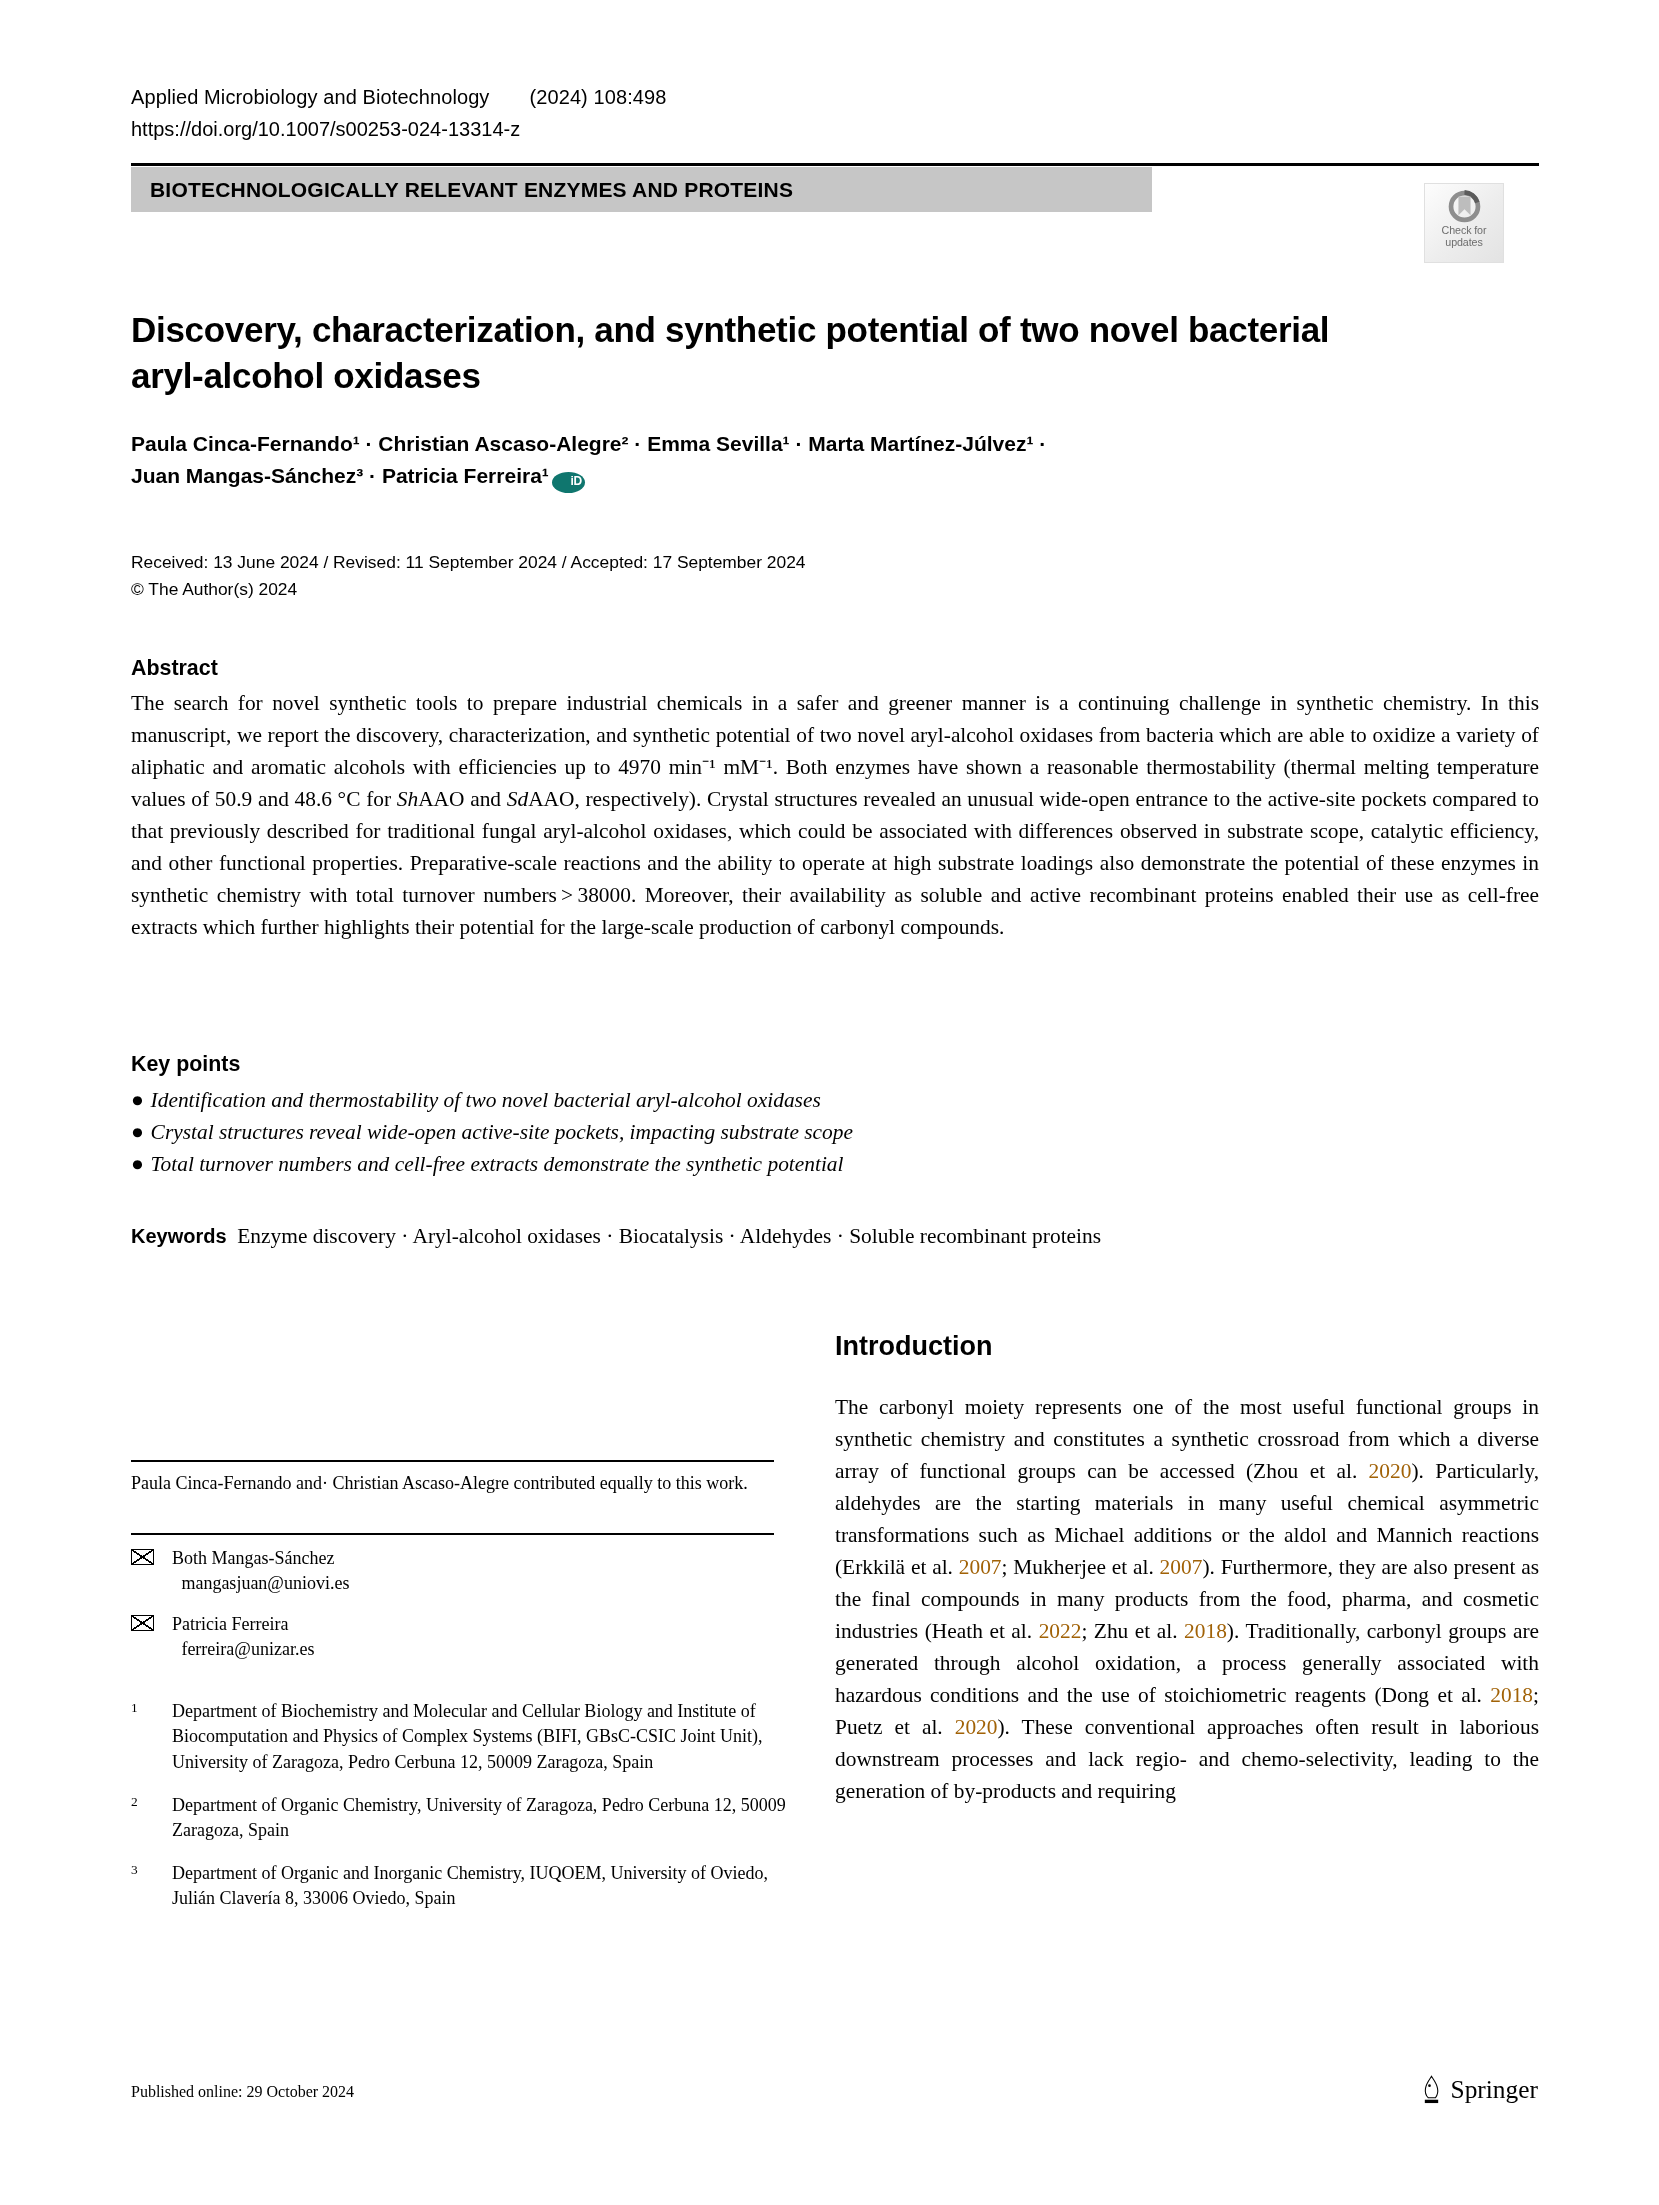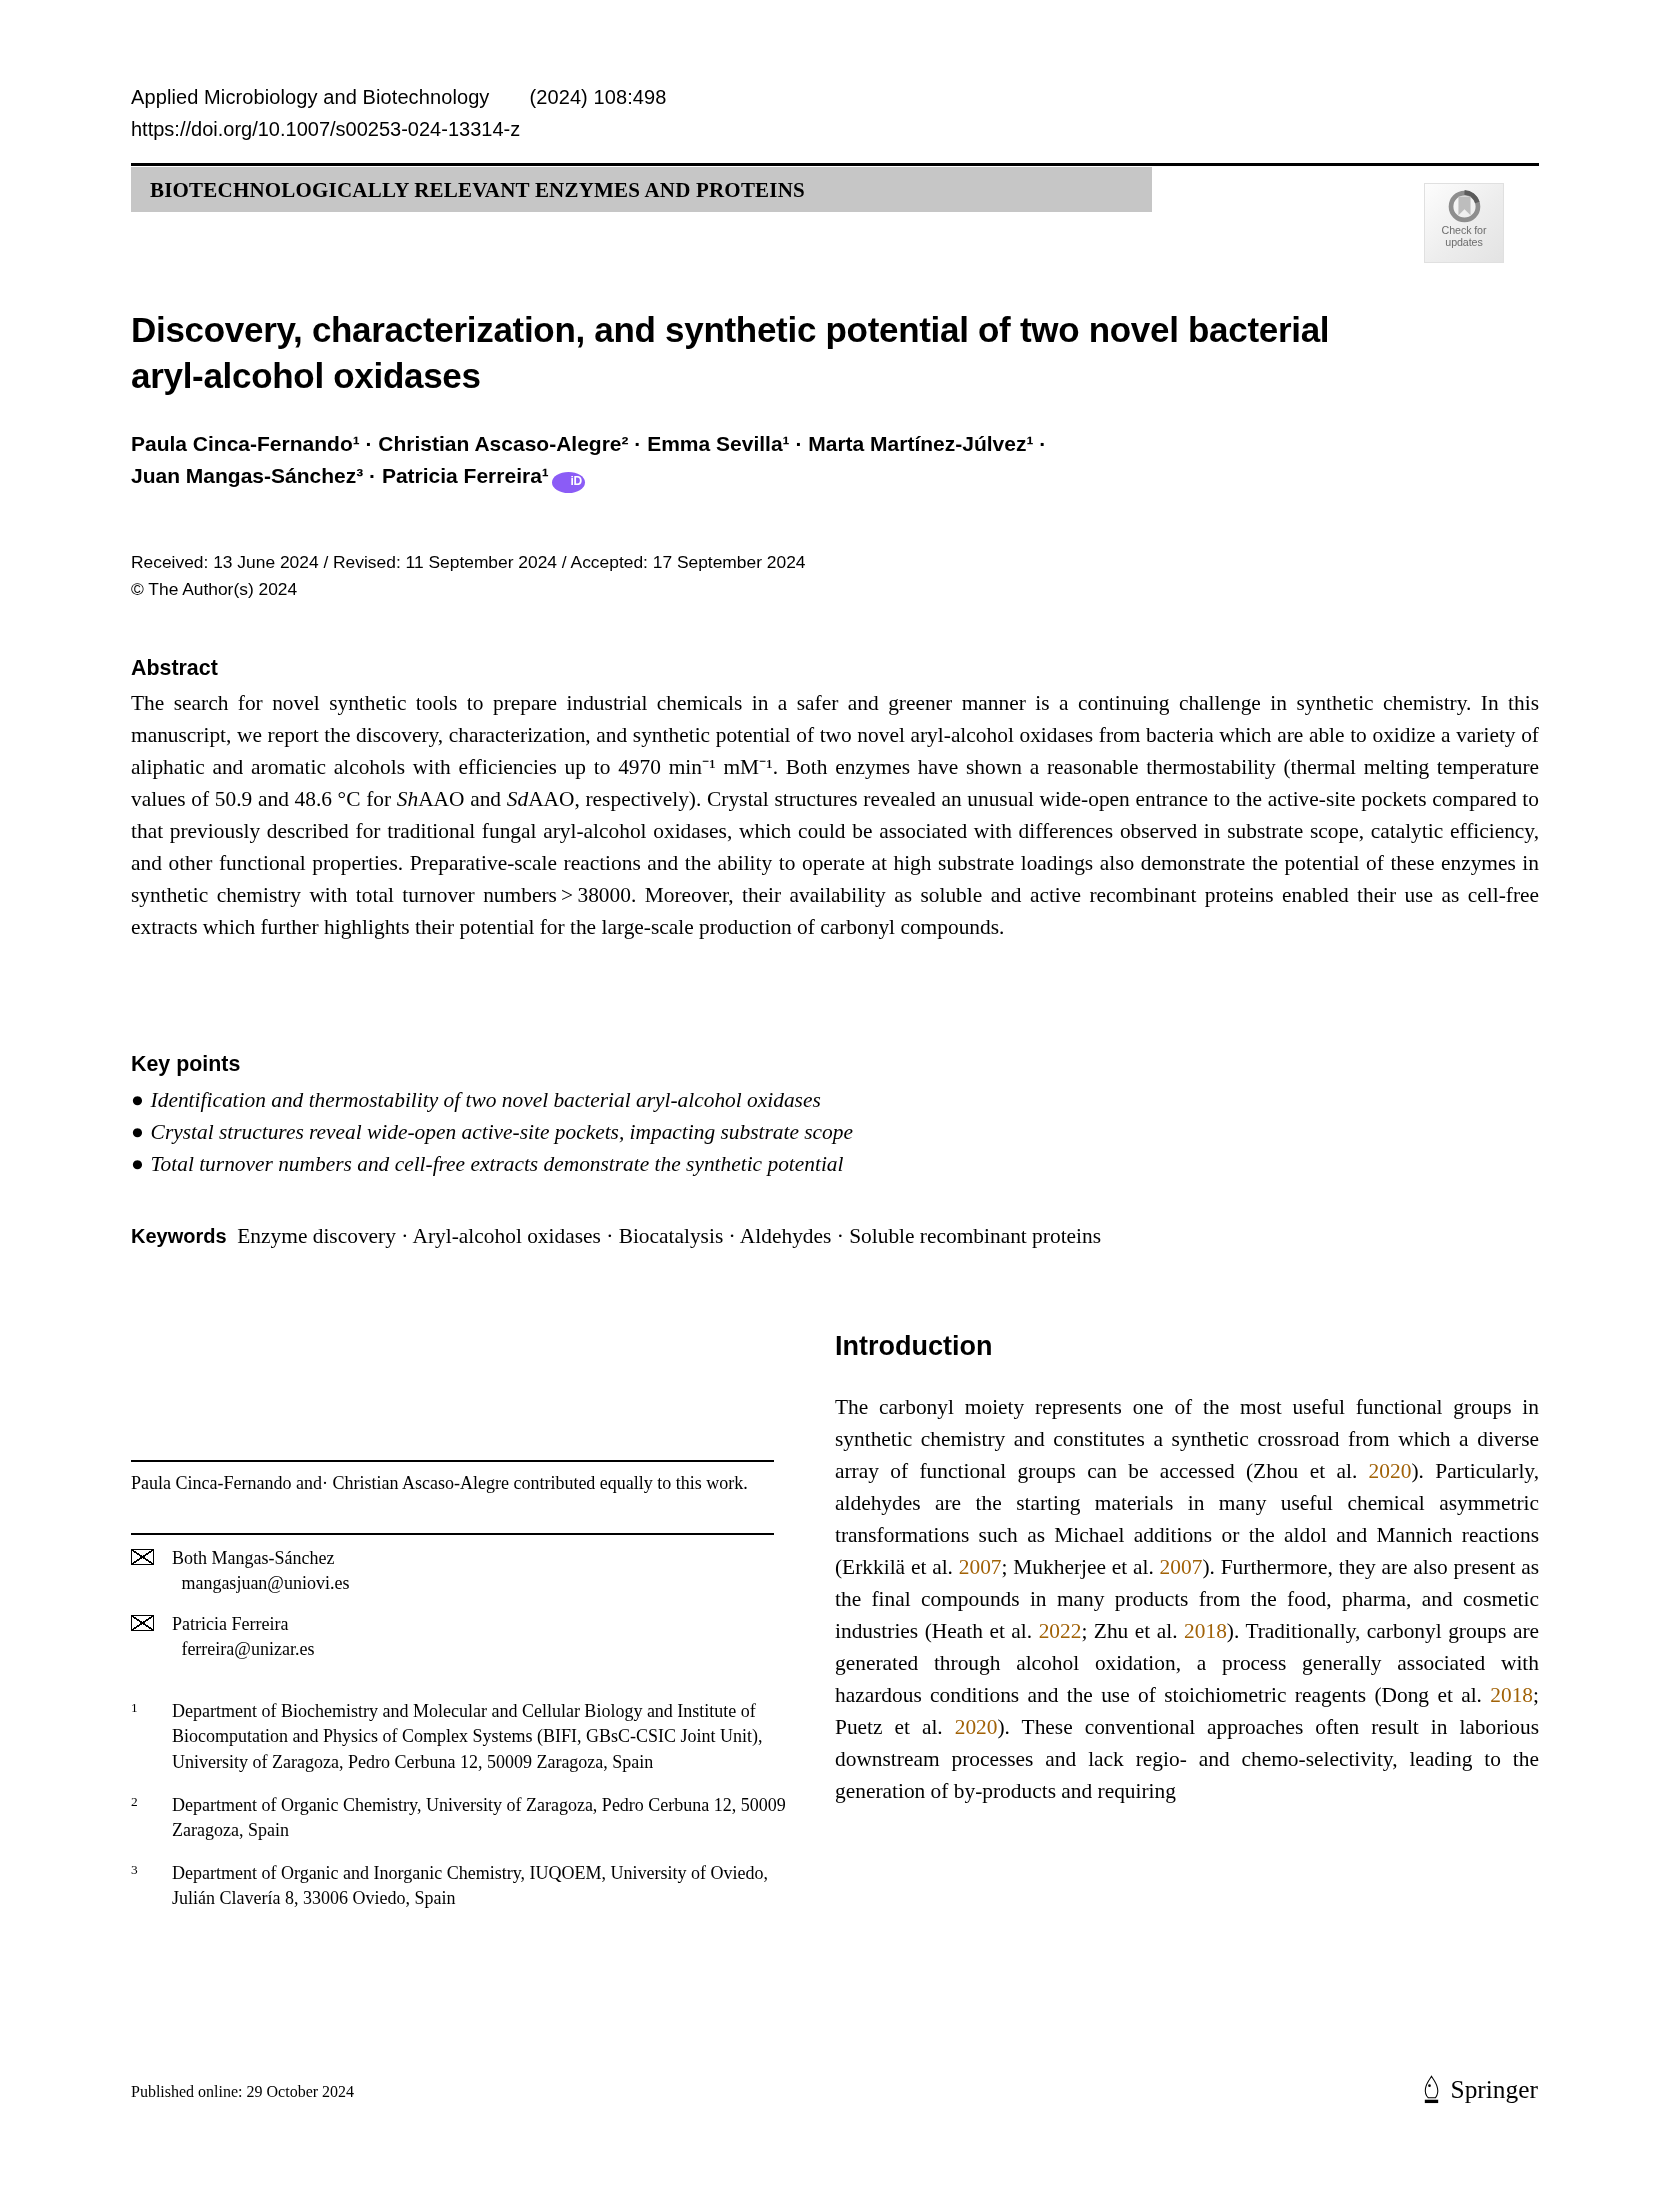--- a/index.html
+++ b/index.html
@@ -56,21 +56,21 @@
     left: 131px;
     top: 167px;
     width: 1021px;
     height: 45px;
     background: #c6c6c6;
   }
   .band-label {
     position: absolute;
     left: 19px;
     top: 11.4px;
-    font-family: Liberation Serif, serif;
+    font-family: Liberation Sans, sans-serif;
     font-weight: bold;
     font-size: 21px;
     letter-spacing: 0.2px;
     color: #000;
     white-space: nowrap;
   }
 
   
   .cfu {
     position: absolute;
@@ -118,21 +118,21 @@
     font-family: "Liberation Sans", sans-serif;
     font-weight: bold;
     font-size: 21px;
     line-height: 32px;
   }
   .orcid {
     display: inline-block;
     width: 18px;
     height: 21px;
     border-radius: 50%;
-    background: #8b5cf6;
+    background: #0f766e;
     color: #ffffff;
     font-family: "Liberation Sans", sans-serif;
     font-weight: bold;
     font-size: 12px;
     line-height: 18px;
     text-align: center;
     vertical-align: -2px;
     margin-left: 3.3px;
     letter-spacing: -0.3px;
     padding-left: 15px;

